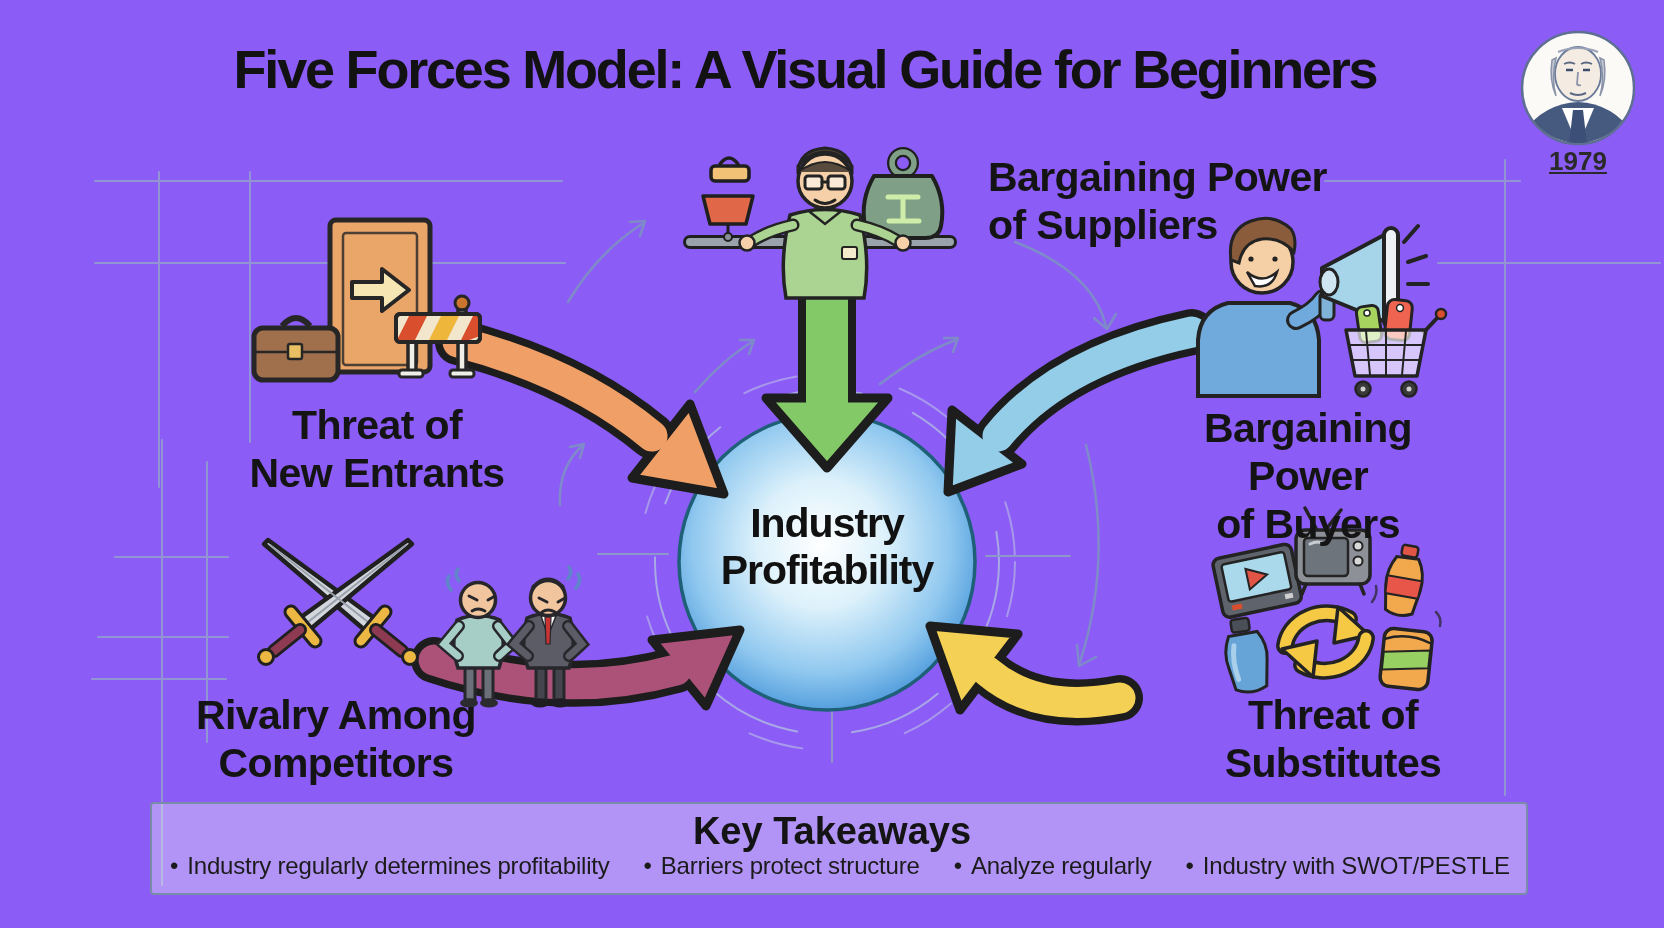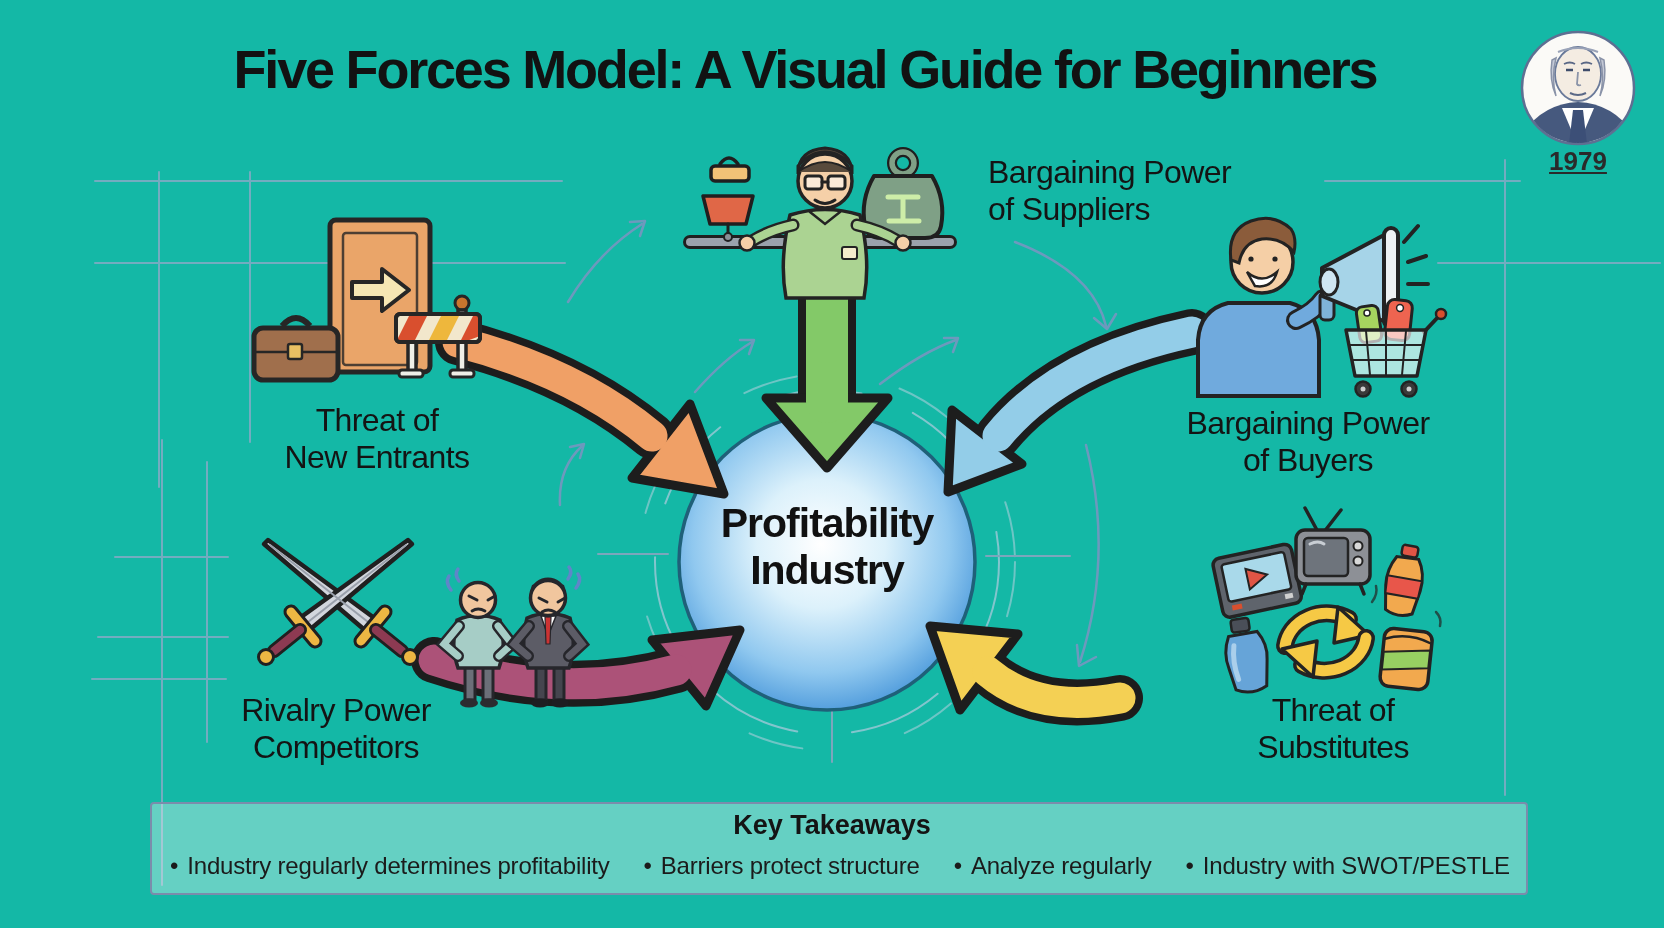--- a/index.html
+++ b/index.html
@@ -1,34 +1,34 @@
 <!DOCTYPE html>
 <html><head>
 <meta charset="utf-8">
 <style>
   html,body{margin:0;padding:0;}
   body{width:1664px;height:928px;overflow:hidden;background:#e9e7e1;}
-  .stage{position:relative;width:1664px;height:928px;background:#14b8a6;overflow:hidden;
+  .stage{position:relative;width:1664px;height:928px;background:#8b5cf6;overflow:hidden;
          font-family:"Liberation Sans", sans-serif;color:#161616;}
   .abs{position:absolute;}
   .page-title{left:0;top:38px;width:1610px;text-align:center;font-size:54px;font-weight:700;
               letter-spacing:-2.2px;color:#121212;}
   .year{left:1516px;top:146px;width:124px;text-align:center;font-size:26px;font-weight:700;color:#2a2a2a;text-decoration:underline;}
-  .force-label{font-size:32px;font-weight:400;line-height:1.17;letter-spacing:-0.6px;color:#141414;
+  .force-label{font-size:41px;font-weight:700;line-height:1.17;letter-spacing:-0.6px;color:#141414;
                white-space:pre-line;}
   .lbl-suppliers{left:988px;top:154px;text-align:left;}
   .lbl-buyers{left:1158px;top:405px;width:300px;text-align:center;}
   .lbl-entrants{left:227px;top:402px;width:300px;text-align:center;}
   .lbl-rivalry{left:186px;top:692px;width:300px;text-align:center;}
   .lbl-substitutes{left:1183px;top:692px;width:300px;text-align:center;}
   .center-label{left:672px;top:500px;width:310px;text-align:center;font-size:41px;font-weight:700;
                 letter-spacing:-1px;line-height:1.15;color:#111;}
   .takeaways{left:150px;top:802px;width:1378px;height:93px;border:2px solid #7b8cab;border-radius:4px;
              background:rgba(252,251,248,0.35);box-sizing:border-box;}
-  .takeaways-heading{left:0;top:810px;width:1664px;text-align:center;font-size:27px;font-weight:700;color:#141414;}
+  .takeaways-heading{left:0;top:810px;width:1664px;text-align:center;font-size:38px;font-weight:700;color:#141414;}
   .takeaways-row{left:160px;top:852px;width:1360px;display:flex;justify-content:center;gap:34px;
                  font-size:24px;font-weight:400;letter-spacing:-0.2px;color:#1b1b1b;white-space:nowrap;}
   .takeaway-item{display:flex;align-items:center;gap:9px;}
   .bullet{font-size:24px;}
   svg{display:block;}
 </style>
 </head>
 <body>
 
 <div class="stage">
@@ -326,28 +326,28 @@
 
   <div class="abs page-title">Five Forces Model: A Visual Guide for Beginners</div>
   <div class="abs year">1979</div>
 
   <div class="abs force-label lbl-suppliers">Bargaining Power
 of Suppliers</div>
   <div class="abs force-label lbl-buyers">Bargaining Power
 of Buyers</div>
   <div class="abs force-label lbl-entrants">Threat of
 New Entrants</div>
-  <div class="abs force-label lbl-rivalry">Rivalry Power
+  <div class="abs force-label lbl-rivalry">Rivalry Among
 Competitors</div>
   <div class="abs force-label lbl-substitutes">Threat of
 Substitutes</div>
 
   <div class="abs center-label">
+    <div>Industry</div>
     <div>Profitability</div>
-    <div>Industry</div>
   </div>
 
   <div class="abs takeaways"></div>
   <div class="abs takeaways-heading">Key Takeaways</div>
   <div class="abs takeaways-row">
     <div class="takeaway-item">
       <span class="bullet">•</span>
       <span>Industry regularly determines profitability</span>
     </div>
     <div class="takeaway-item">

